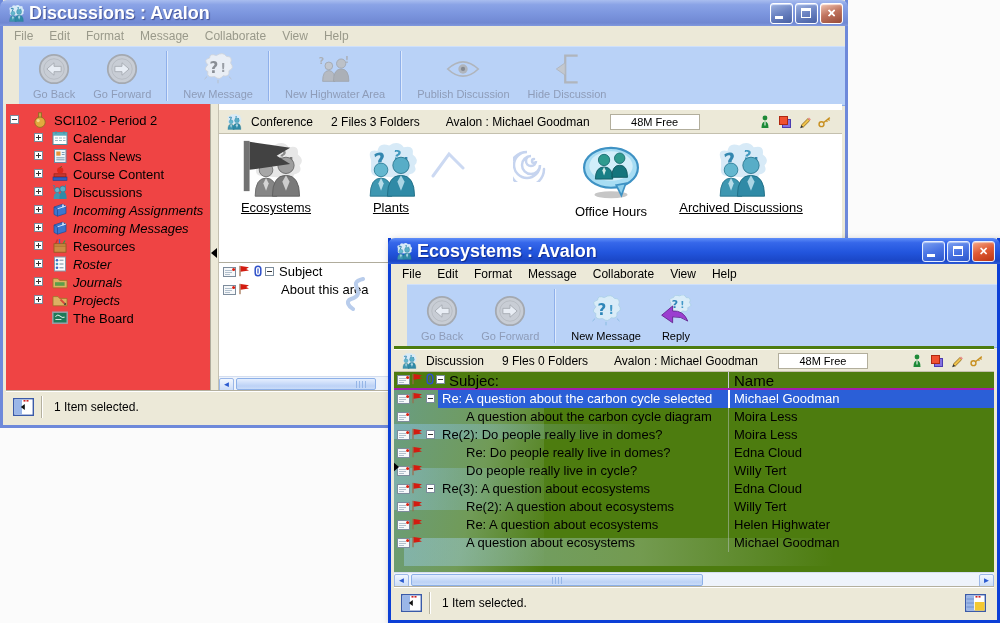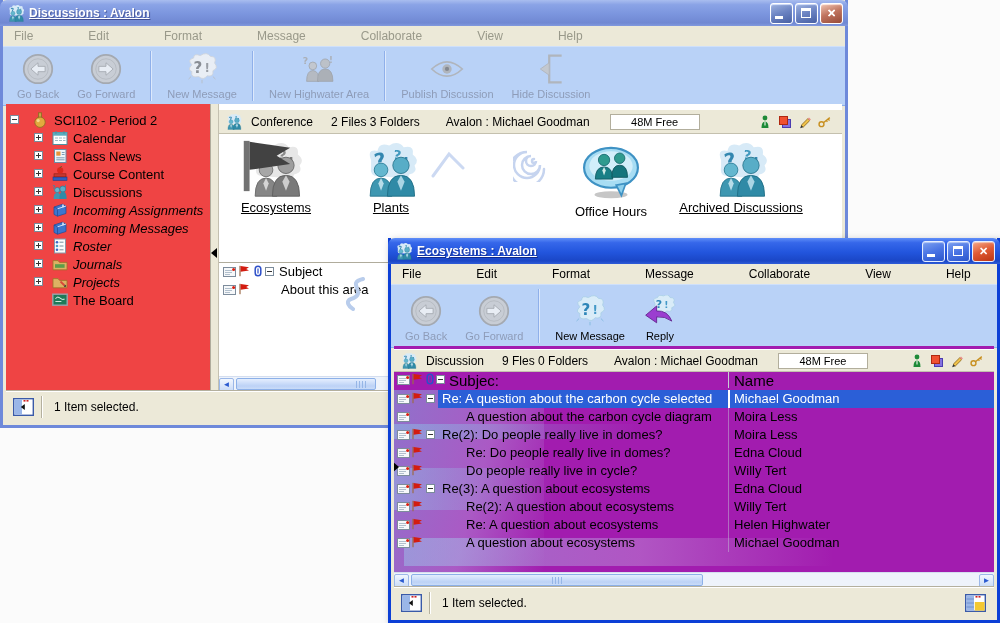--- a/index.html
+++ b/index.html
@@ -7,35 +7,35 @@
        font-family:"Liberation Sans",sans-serif;-webkit-font-smoothing:antialiased;}
   svg{display:block;}
   .window{position:absolute;box-sizing:border-box;background:#ece9d8;}
   .bw{left:0;top:0;width:848px;height:428px;border-left:3px solid #6e89da;border-right:3px solid #6e89da;border-bottom:3px solid #6e89da;}
   .fw{left:388px;top:238px;width:612px;height:385px;border-left:3px solid #0c3fd6;border-right:3px solid #0c3fd6;border-bottom:3px solid #0c3fd6;box-shadow:3px 3px 8px rgba(0,0,30,.35);}
   
   .titlebar{height:26px;display:flex;align-items:center;padding:0 5px;border-radius:7px 7px 0 0;position:relative;margin:0 -3px;}
   .tb-inact{background:linear-gradient(180deg,#a9bdef 0%,#8aa3e6 18%,#7b95de 55%,#7088d2 88%,#8199de 100%);}
   .tb-act{background:linear-gradient(180deg,#5f8ef8 0%,#3667ea 18%,#2255dd 55%,#1a46c6 88%,#2e5cd8 100%);}
   .wicon{width:18px;height:18px;margin:0 4px 0 2px;}
-  .ttext{color:#fff;font-weight:bold;font-size:12px;flex:1;text-shadow:1px 1px 1px rgba(0,0,60,.45);white-space:nowrap;text-decoration:underline;}
+  .ttext{color:#fff;font-weight:bold;font-size:18px;flex:1;text-shadow:1px 1px 1px rgba(0,0,60,.45);white-space:nowrap;}
   .cap-btns{display:flex;gap:2px;}
   .cap{width:21px;height:19px;border-radius:3px;border:1px solid #e6eeff;position:relative;
        display:flex;align-items:center;justify-content:center;box-shadow:inset 0 1px 1px rgba(255,255,255,.5);}
   .cap-blue{background:linear-gradient(160deg,#7ca0f0 0%,#4a74e4 50%,#2a55cc 100%);}
   .cap-red{background:linear-gradient(160deg,#f4a888 0%,#e05a34 48%,#bc3514 100%);}
   .cap-min::before{content:"";position:absolute;left:4px;bottom:4px;width:8px;height:3px;background:#fff;}
   .cap-max::before{content:"";position:absolute;left:5px;top:4px;width:10px;height:10px;border:1px solid #fff;border-top:3px solid #fff;box-sizing:border-box;}
   .cap-close::before{content:"\2715";color:#fff;font-size:11px;font-weight:bold;}
   .tb-inact .cap{filter:saturate(.5) brightness(1.13);}
   
-  .menubar{height:20px;background:#ece9d8;display:flex;align-items:center;font-size:12px;padding-left:3px;gap:39px;}
+  .menubar{height:20px;background:#ece9d8;display:flex;align-items:center;font-size:12px;padding-left:3px;}
   .mi{padding:2px 8px;color:#000;}
   .bw .mi{color:#99998a;}
-  .toolbar{background:#b9d2f7;border-top:1px solid #cfe0fa;border-bottom:1px solid #8fb0ea;display:flex;align-items:stretch;padding-left:5px;}
+  .toolbar{background:#b9d2f7;border-top:1px solid #cfe0fa;border-bottom:1px solid #8fb0ea;display:flex;align-items:stretch;padding-left:5px;margin-left:16px;}
   .bw .toolbar{height:58px;}
   .fw .toolbar{height:62px;}
   .tbtn{display:flex;flex-direction:column;align-items:center;justify-content:flex-end;padding:4px 9px 5px;}
   .ticon{height:34px;display:flex;align-items:flex-end;justify-content:center;}
   .ticon svg{width:34px;height:32px;}
   .lbl{font-size:11px;margin-top:3px;color:#000;white-space:nowrap;}
   .tbtn:not(.on) .lbl{color:#8e9cb8;}
   .tbtn:not(.on) .ticon svg{filter:grayscale(1) opacity(.8) brightness(1.05);}
   .tsep{width:1px;background:#8fb0ea;border-right:1px solid #dde9fc;margin:4px 6px;}
   
@@ -101,21 +101,21 @@
   .fthumb::after{left:50%;margin-left:-5px;}
   
   .statusbar{position:absolute;left:3px;right:3px;bottom:3px;background:#ece9d8;border-top:1px solid #fff;box-shadow:0 -1px 0 #b4b09e;
              display:flex;align-items:center;font-size:12px;color:#000;}
   .bw .statusbar{height:30px;}
   .fw .statusbar{height:29px;}
   .sbicon{width:21px;height:18px;margin:0 7px;}
   .ssep{width:1px;height:22px;background:#b4b09e;border-right:1px solid #fff;margin-right:11px;}
   .sbicon.rt{margin-left:auto;margin-right:8px;}
   
-  .fbody{position:absolute;top:108px;left:3px;right:3px;bottom:32px;display:flex;flex-direction:column;background:#a21caf;}
+  .fbody{position:absolute;top:108px;left:3px;right:3px;bottom:32px;display:flex;flex-direction:column;background:#4d7c0f;}
   .colheader{height:16px;position:relative;font-size:15px;border-bottom:2px solid #a21caf;}
   .ch-env{position:absolute;left:3px;top:2px;width:14px;height:12px;}
   .ch-flg{position:absolute;left:17px;top:1px;width:12px;height:12px;}
   .ch-clip{position:absolute;left:30px;top:1px;width:12px;height:12px;}
   .ch-exp{left:42px;top:3px;}
   .ch-sub{position:absolute;left:55px;top:0;}
   .ch-div{position:absolute;left:334px;top:0;bottom:0;width:1px;background:#c8ccd4;}
   .ch-name{position:absolute;left:340px;top:0;}
   .mlist{flex:1;position:relative;overflow:hidden;min-height:0;}
   .mlist::before{content:"";position:absolute;left:0;top:0;bottom:0;width:150px;z-index:0;
@@ -485,20 +485,27 @@
         </div>
 
         <div class="trow">
           <span class="exp texp exp-plus"></span>
           <svg class="ticon16">
             <use href="#notebook-icon"></use>
           </svg>
           <span class="tlabel it">Incoming Messages</span>
         </div>
 
+        <div class="trow">
+          <span class="exp texp exp-plus"></span>
+          <svg class="ticon16">
+            <use href="#resources-icon"></use>
+          </svg>
+          <span class="tlabel">Resources</span>
+        </div>
 
         <div class="trow">
           <span class="exp texp exp-plus"></span>
           <svg class="ticon16">
             <use href="#roster-icon"></use>
           </svg>
           <span class="tlabel it">Roster</span>
         </div>
 
         <div class="trow">

